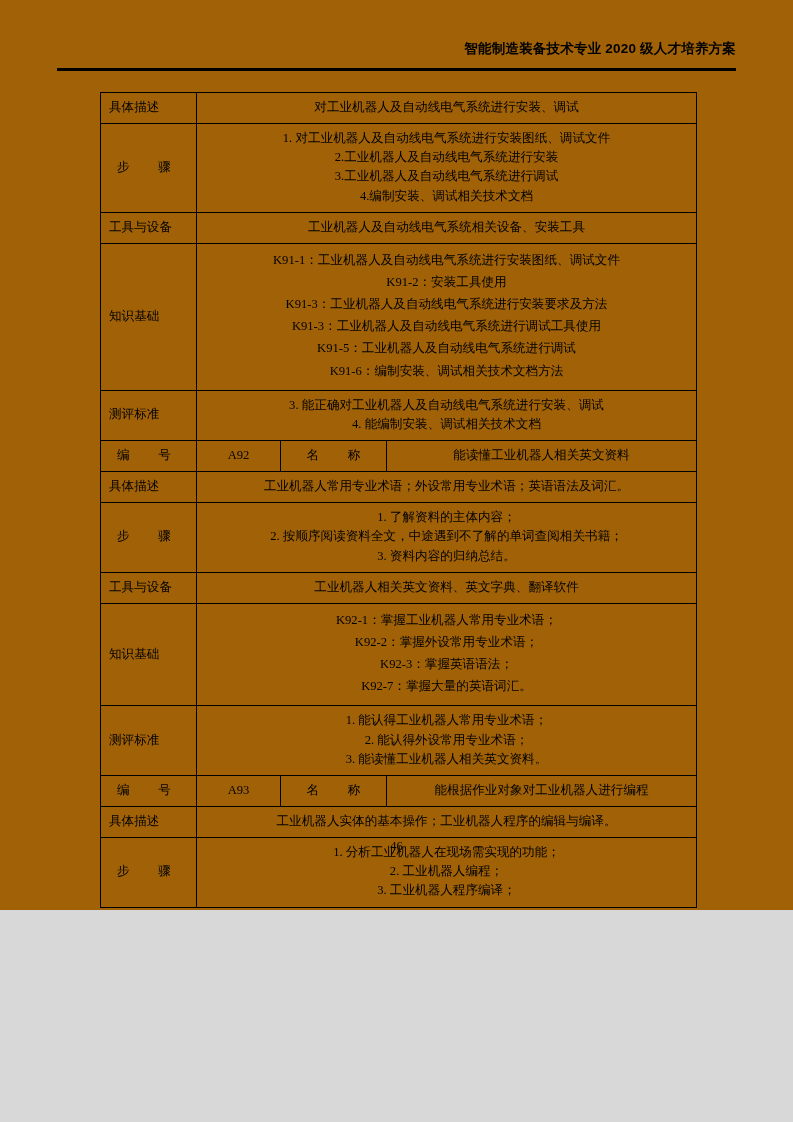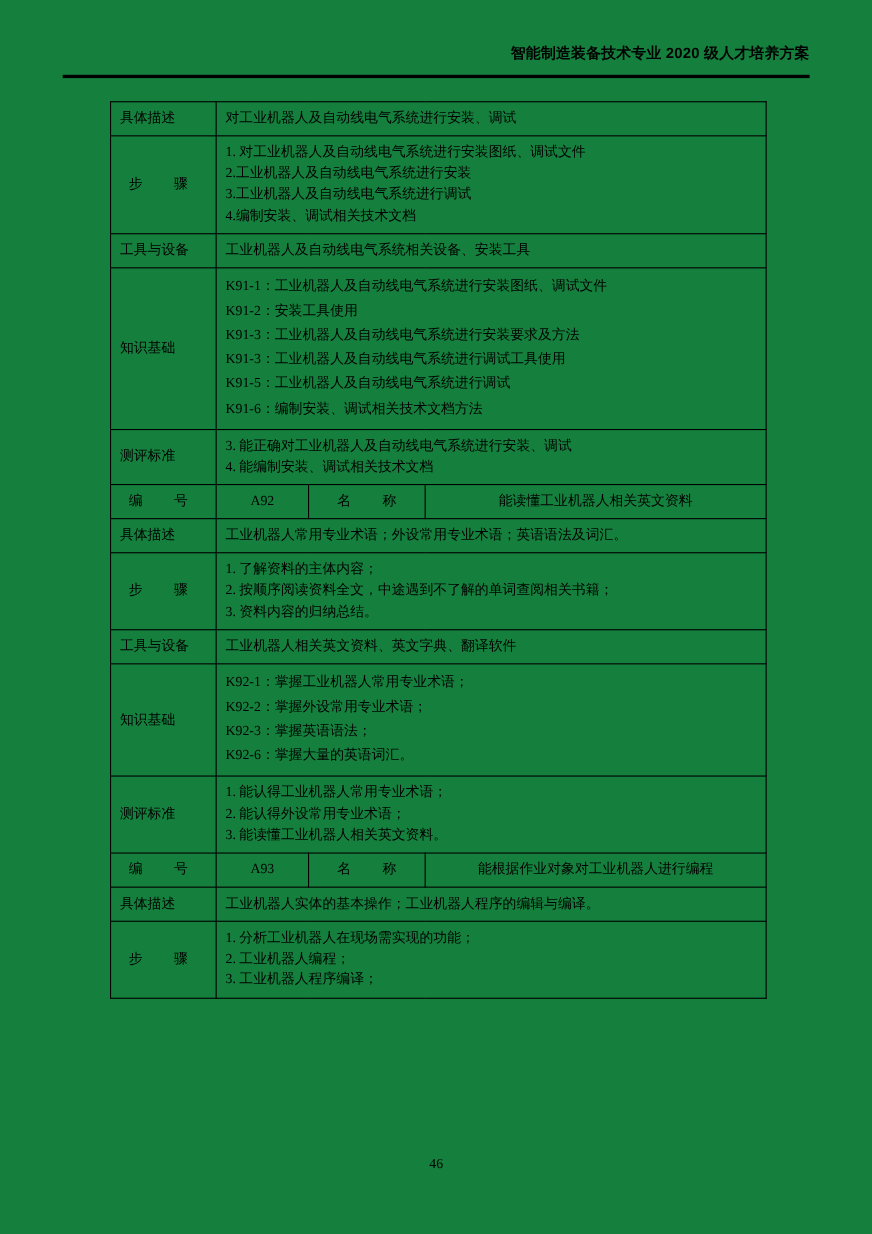--- a/index.html
+++ b/index.html
@@ -5,22 +5,22 @@
   html, body {
     margin: 0;
     padding: 0;
     background: #d8d8d8;
   }
   body {
     font-family: "Liberation Serif", serif;
   }
   .page {
     width: 793px;
-    height: 1122px;
-    background: #15803d;
+    height: 910px;
+    background: #a16207;
     position: relative;
     margin: 0 auto;
     box-sizing: border-box;
     overflow: hidden;
   }
   .header {
     position: absolute;
     top: 40px;
     left: 57px;
     right: 57px;
@@ -66,21 +66,21 @@
     white-space: nowrap;
   }
   td.label-spread {
     text-align: left;
     width: 96px;
     letter-spacing: 8px;
     text-indent: 8px;
     white-space: nowrap;
   }
   td.body {
-    text-align: left;
+    text-align: center;
   }
   td.body.top {
     vertical-align: middle;
   }
   .line {
     display: block;
     white-space: nowrap;
   }
   .knowledge .line {
     margin: 2px 0 3px 0;
@@ -184,21 +184,21 @@
       <tr>
         <td class="label">工具与设备</td>
         <td class="body" colspan="3">工业机器人相关英文资料、英文字典、翻译软件</td>
       </tr>
       <tr>
         <td class="label">知识基础</td>
         <td class="body top knowledge" colspan="3">
           <span class="line">K92-1：掌握工业机器人常用专业术语；</span>
           <span class="line">K92-2：掌握外设常用专业术语；</span>
           <span class="line">K92-3：掌握英语语法；</span>
-          <span class="line">K92-6：掌握大量的英语词汇。</span>
+          <span class="line">K92-7：掌握大量的英语词汇。</span>
         </td>
       </tr>
       <tr>
         <td class="label">测评标准</td>
         <td class="body top" colspan="3">
           <span class="line">1. 能认得工业机器人常用专业术语；</span>
           <span class="line">2. 能认得外设常用专业术语；</span>
           <span class="line">3. 能读懂工业机器人相关英文资料。</span>
         </td>
       </tr>

